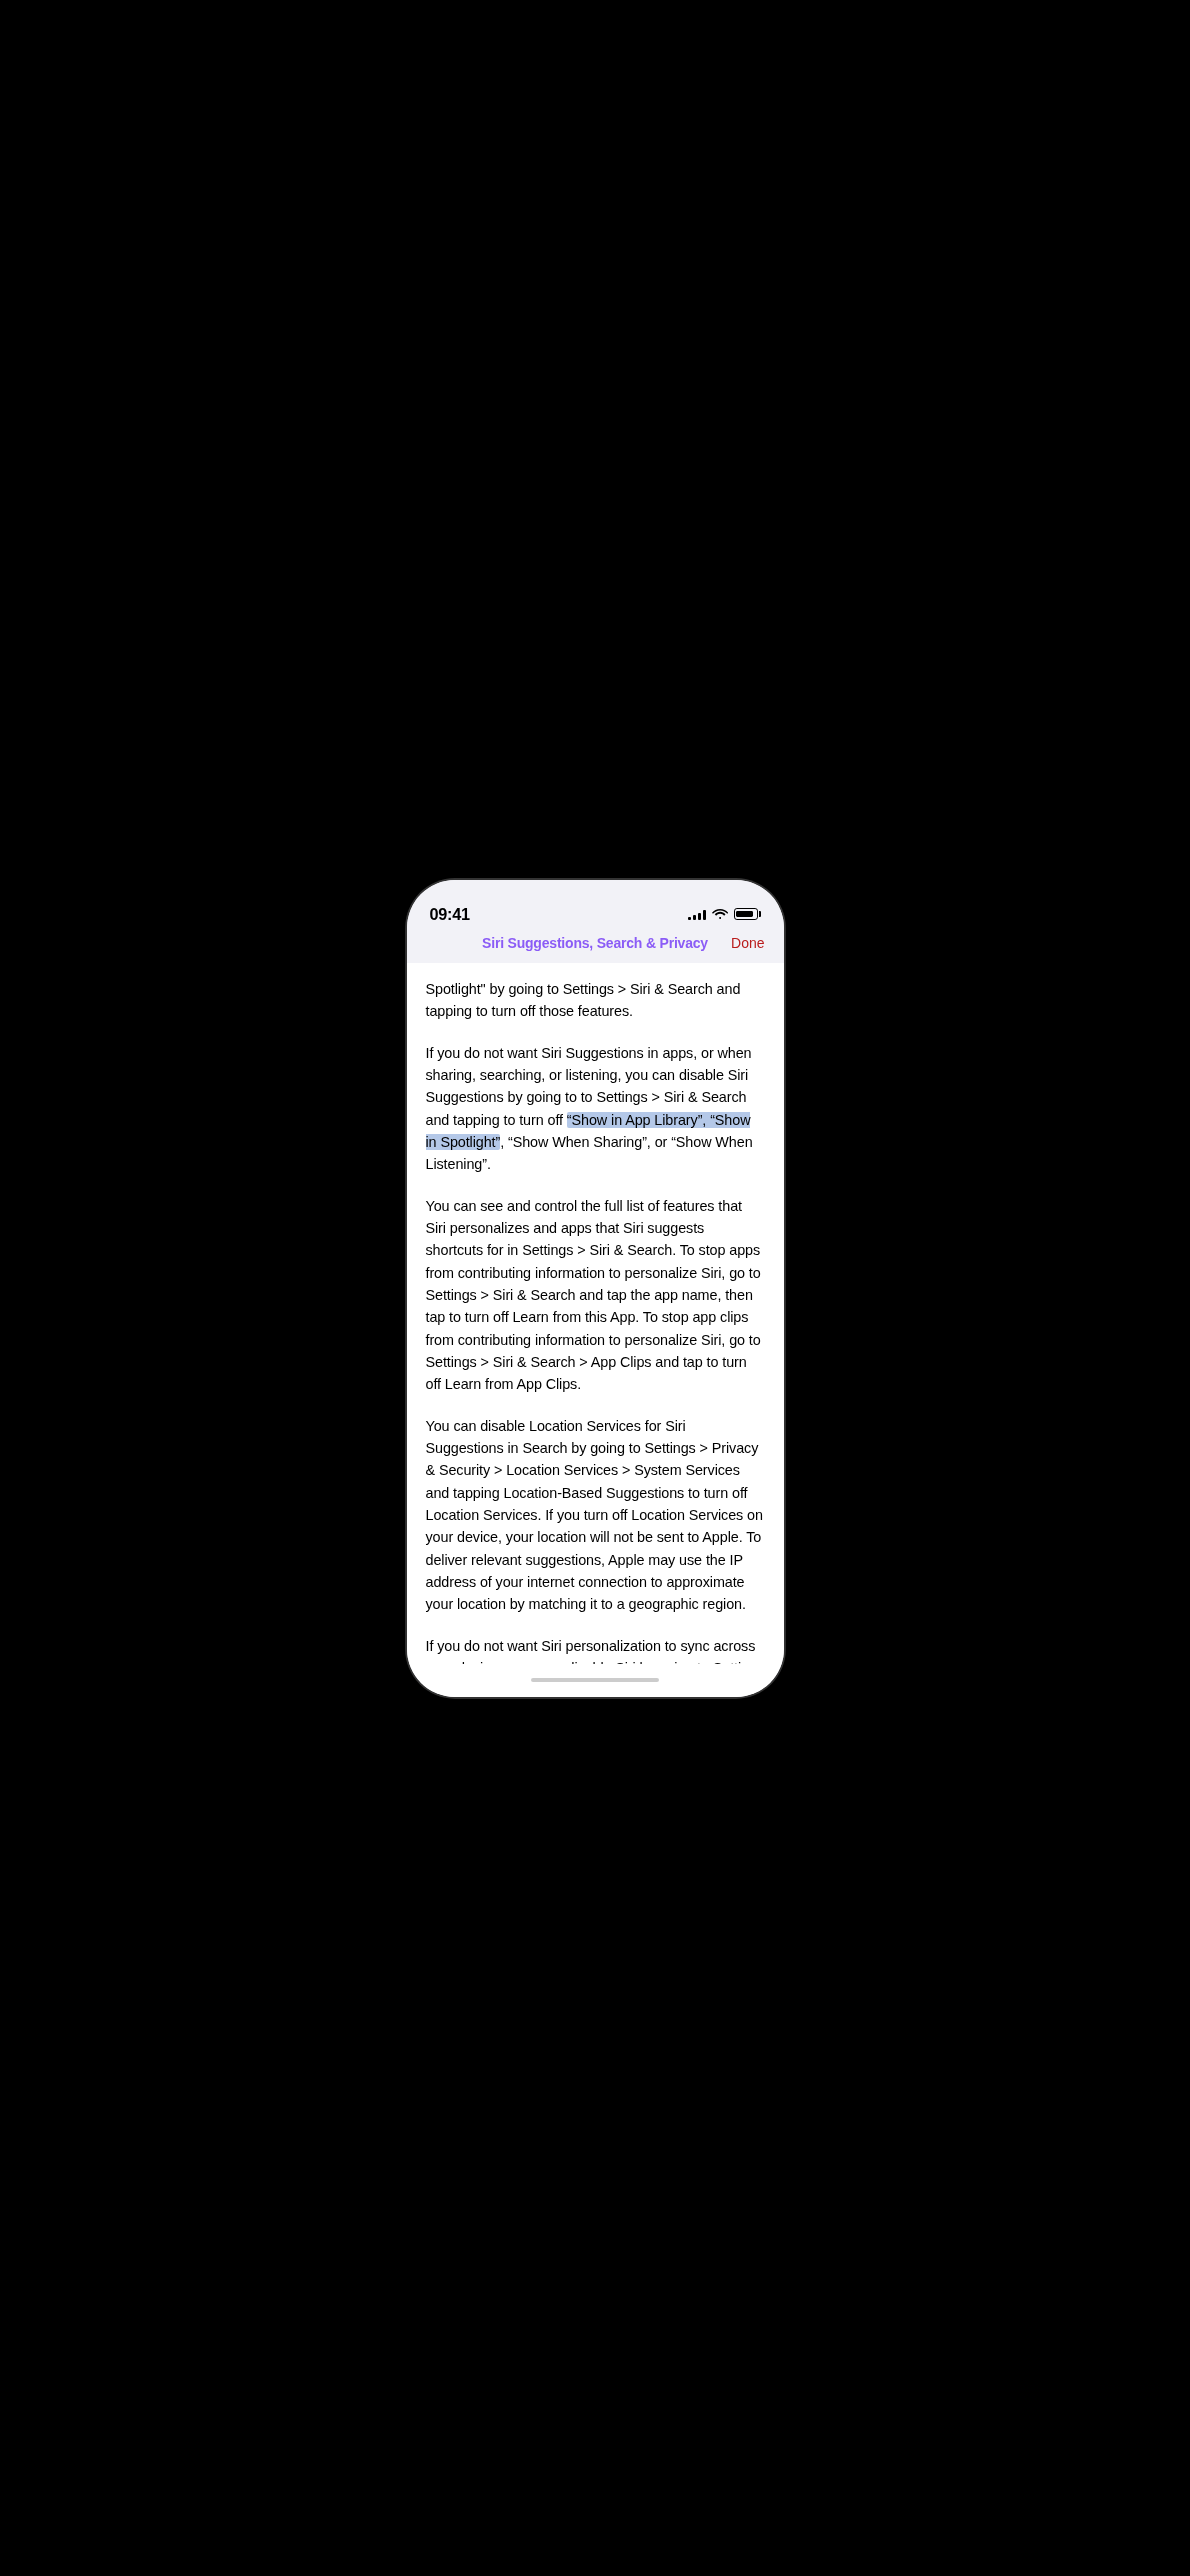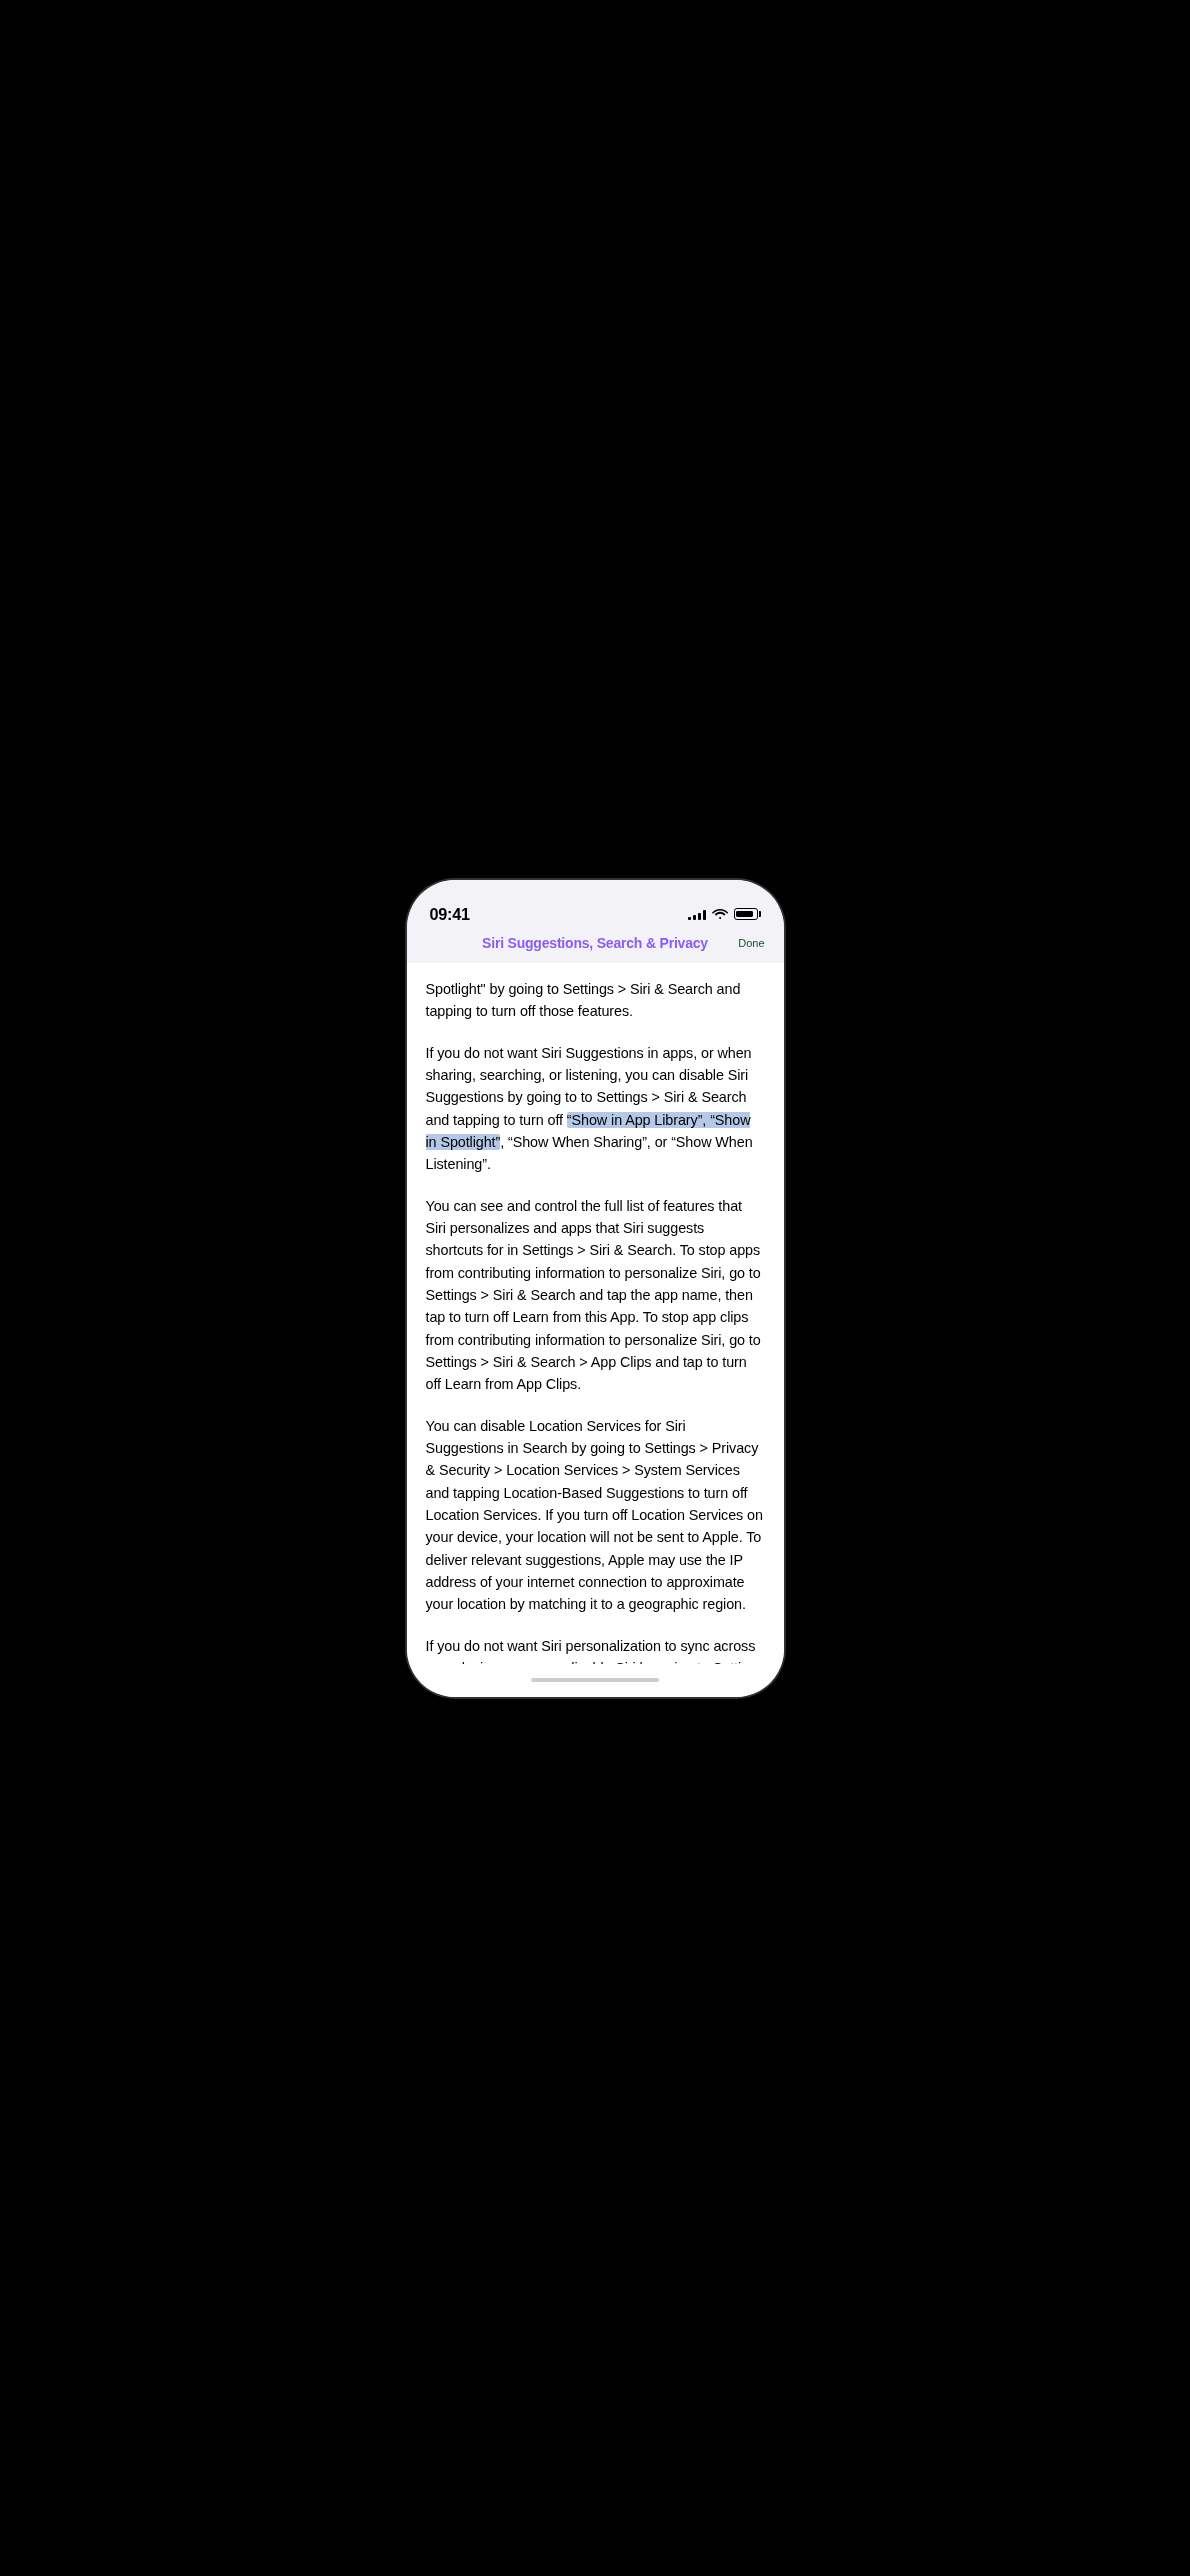--- a/index.html
+++ b/index.html
@@ -125,22 +125,22 @@
     .nav-title {
       font-size: 14px;
       font-weight: 600;
       color: #8b5cf6;
       letter-spacing: -0.2px;
     }
 
     .nav-done {
       position: absolute;
       right: 19px;
-      font-size: 11px;
-      color: #14532d;
+      font-size: 14px;
+      color: #b91c1c;
       font-weight: 400;
       padding-left: 42px;
     }
 
     
     .content {
       flex: 1;
       overflow-y: auto;
       background: #fff;
       padding: 15.3px 19px 23px;

